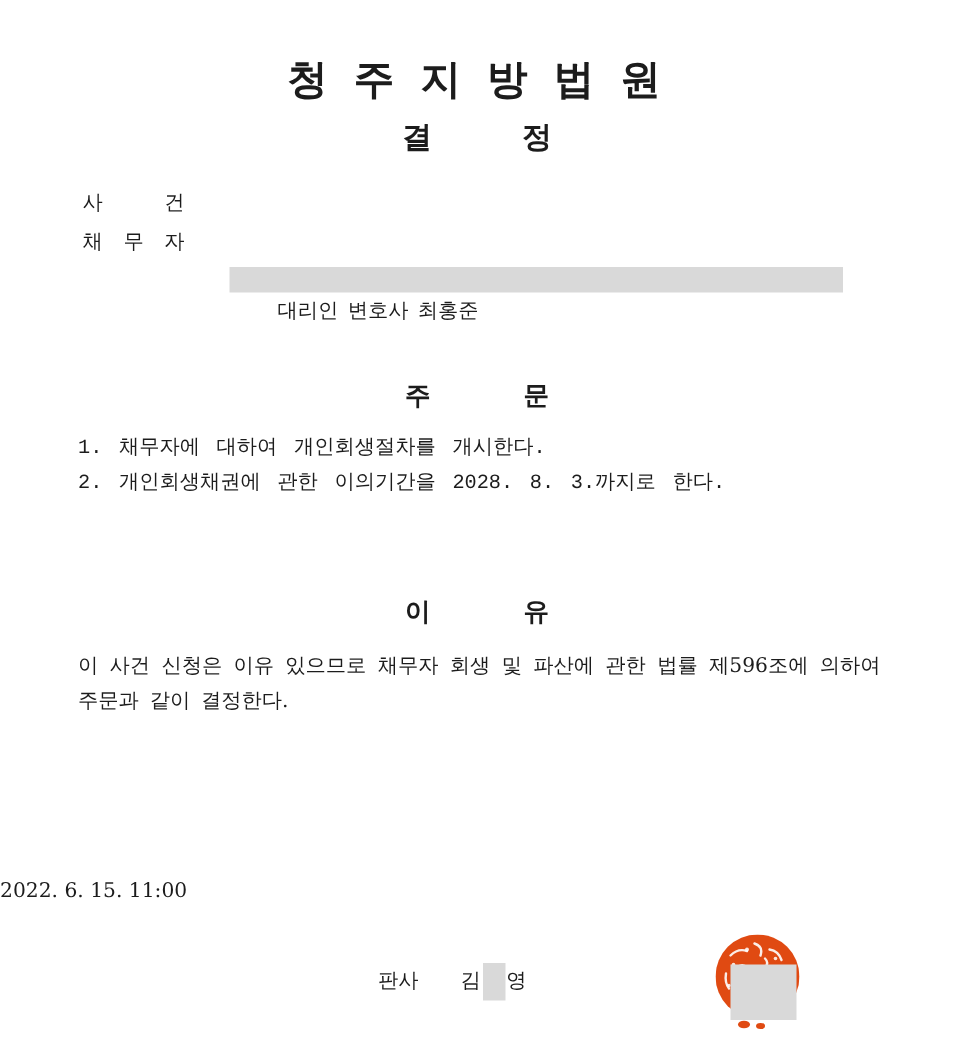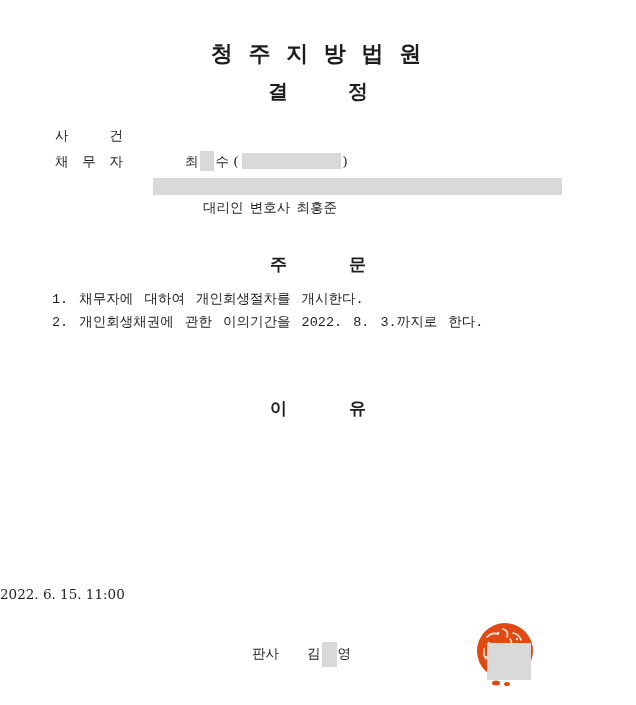--- a/index.html
+++ b/index.html
@@ -20,21 +20,21 @@
   .heading-font {
     font-family: "DejaVu Sans", "Liberation Sans", sans-serif;
     font-weight: bold;
   }
   .court-title {
     position: absolute;
     top: 42px;
     left: 0;
     width: 100%;
     text-align: center;
-    font-size: 22px;
+    font-size: 27px;
     letter-spacing: 4px;
     line-height: 24px;
   }
   .two-char-heading {
     position: absolute;
     left: 0;
     width: 100%;
     display: flex;
     justify-content: center;
     line-height: 24px;
@@ -88,21 +88,20 @@
     top: 178px;
     width: 409px;
     height: 17px;
   }
   .attorney-line {
     position: absolute;
     left: 185px;
     top: 198px;
     line-height: 18px;
     word-spacing: 2px;
-    margin-left: 18px;
   }
   .order-list {
     position: absolute;
     left: 52px;
     top: 289px;
     width: 535px;
     font-family: Liberation Mono, monospace;
   }
   .order-item {
     line-height: 22.5px;
@@ -178,42 +177,42 @@
       <span>건</span>
     </span>
   </div>
 
   <div class="info-row row-debtor">
     <span class="info-label">
       <span>채</span>
       <span>무</span>
       <span>자</span>
     </span>
-    <span class="info-value"><span>최</span><span class="redaction name-redaction-small"></span><span>수 (</span><span class="redaction name-redaction-long"></span><span>)</span></span>
   </div>
 
   <div class="redaction address-redaction"></div>
 
   <div class="attorney-line">대리인 변호사 최홍준</div>
 
   <div class="two-char-heading order-heading heading-font">
     <span>주</span>
     <span>문</span>
   </div>
 
   <div class="order-list">
     <div class="order-item">1. 채무자에 대하여 개인회생절차를 개시한다.</div>
-    <div class="order-item">2. 개인회생채권에 관한 이의기간을 2022. 8. 3.까지로 한다.</div>
+    <div class="order-item">2. 개인회생채권에 관한 이의기간을 2028. 8. 3.까지로 한다.</div>
   </div>
 
   <div class="two-char-heading reason-heading heading-font">
     <span>이</span>
     <span>유</span>
   </div>
 
+  <div class="reason-paragraph">이 사건 신청은 이유 있으므로 채무자 회생 및 파산에 관한 법률 제596조에 의하여 주문과 같이 결정한다.</div>
 
   <div class="decision-datetime">2022. 6. 15. 11:00</div>
 
   <div class="judge-row">
     <span class="judge-label">판사</span>
     <span>김</span>
     <span class="redaction judge-name-redaction"></span>
     <span>영</span>
   </div>
 

